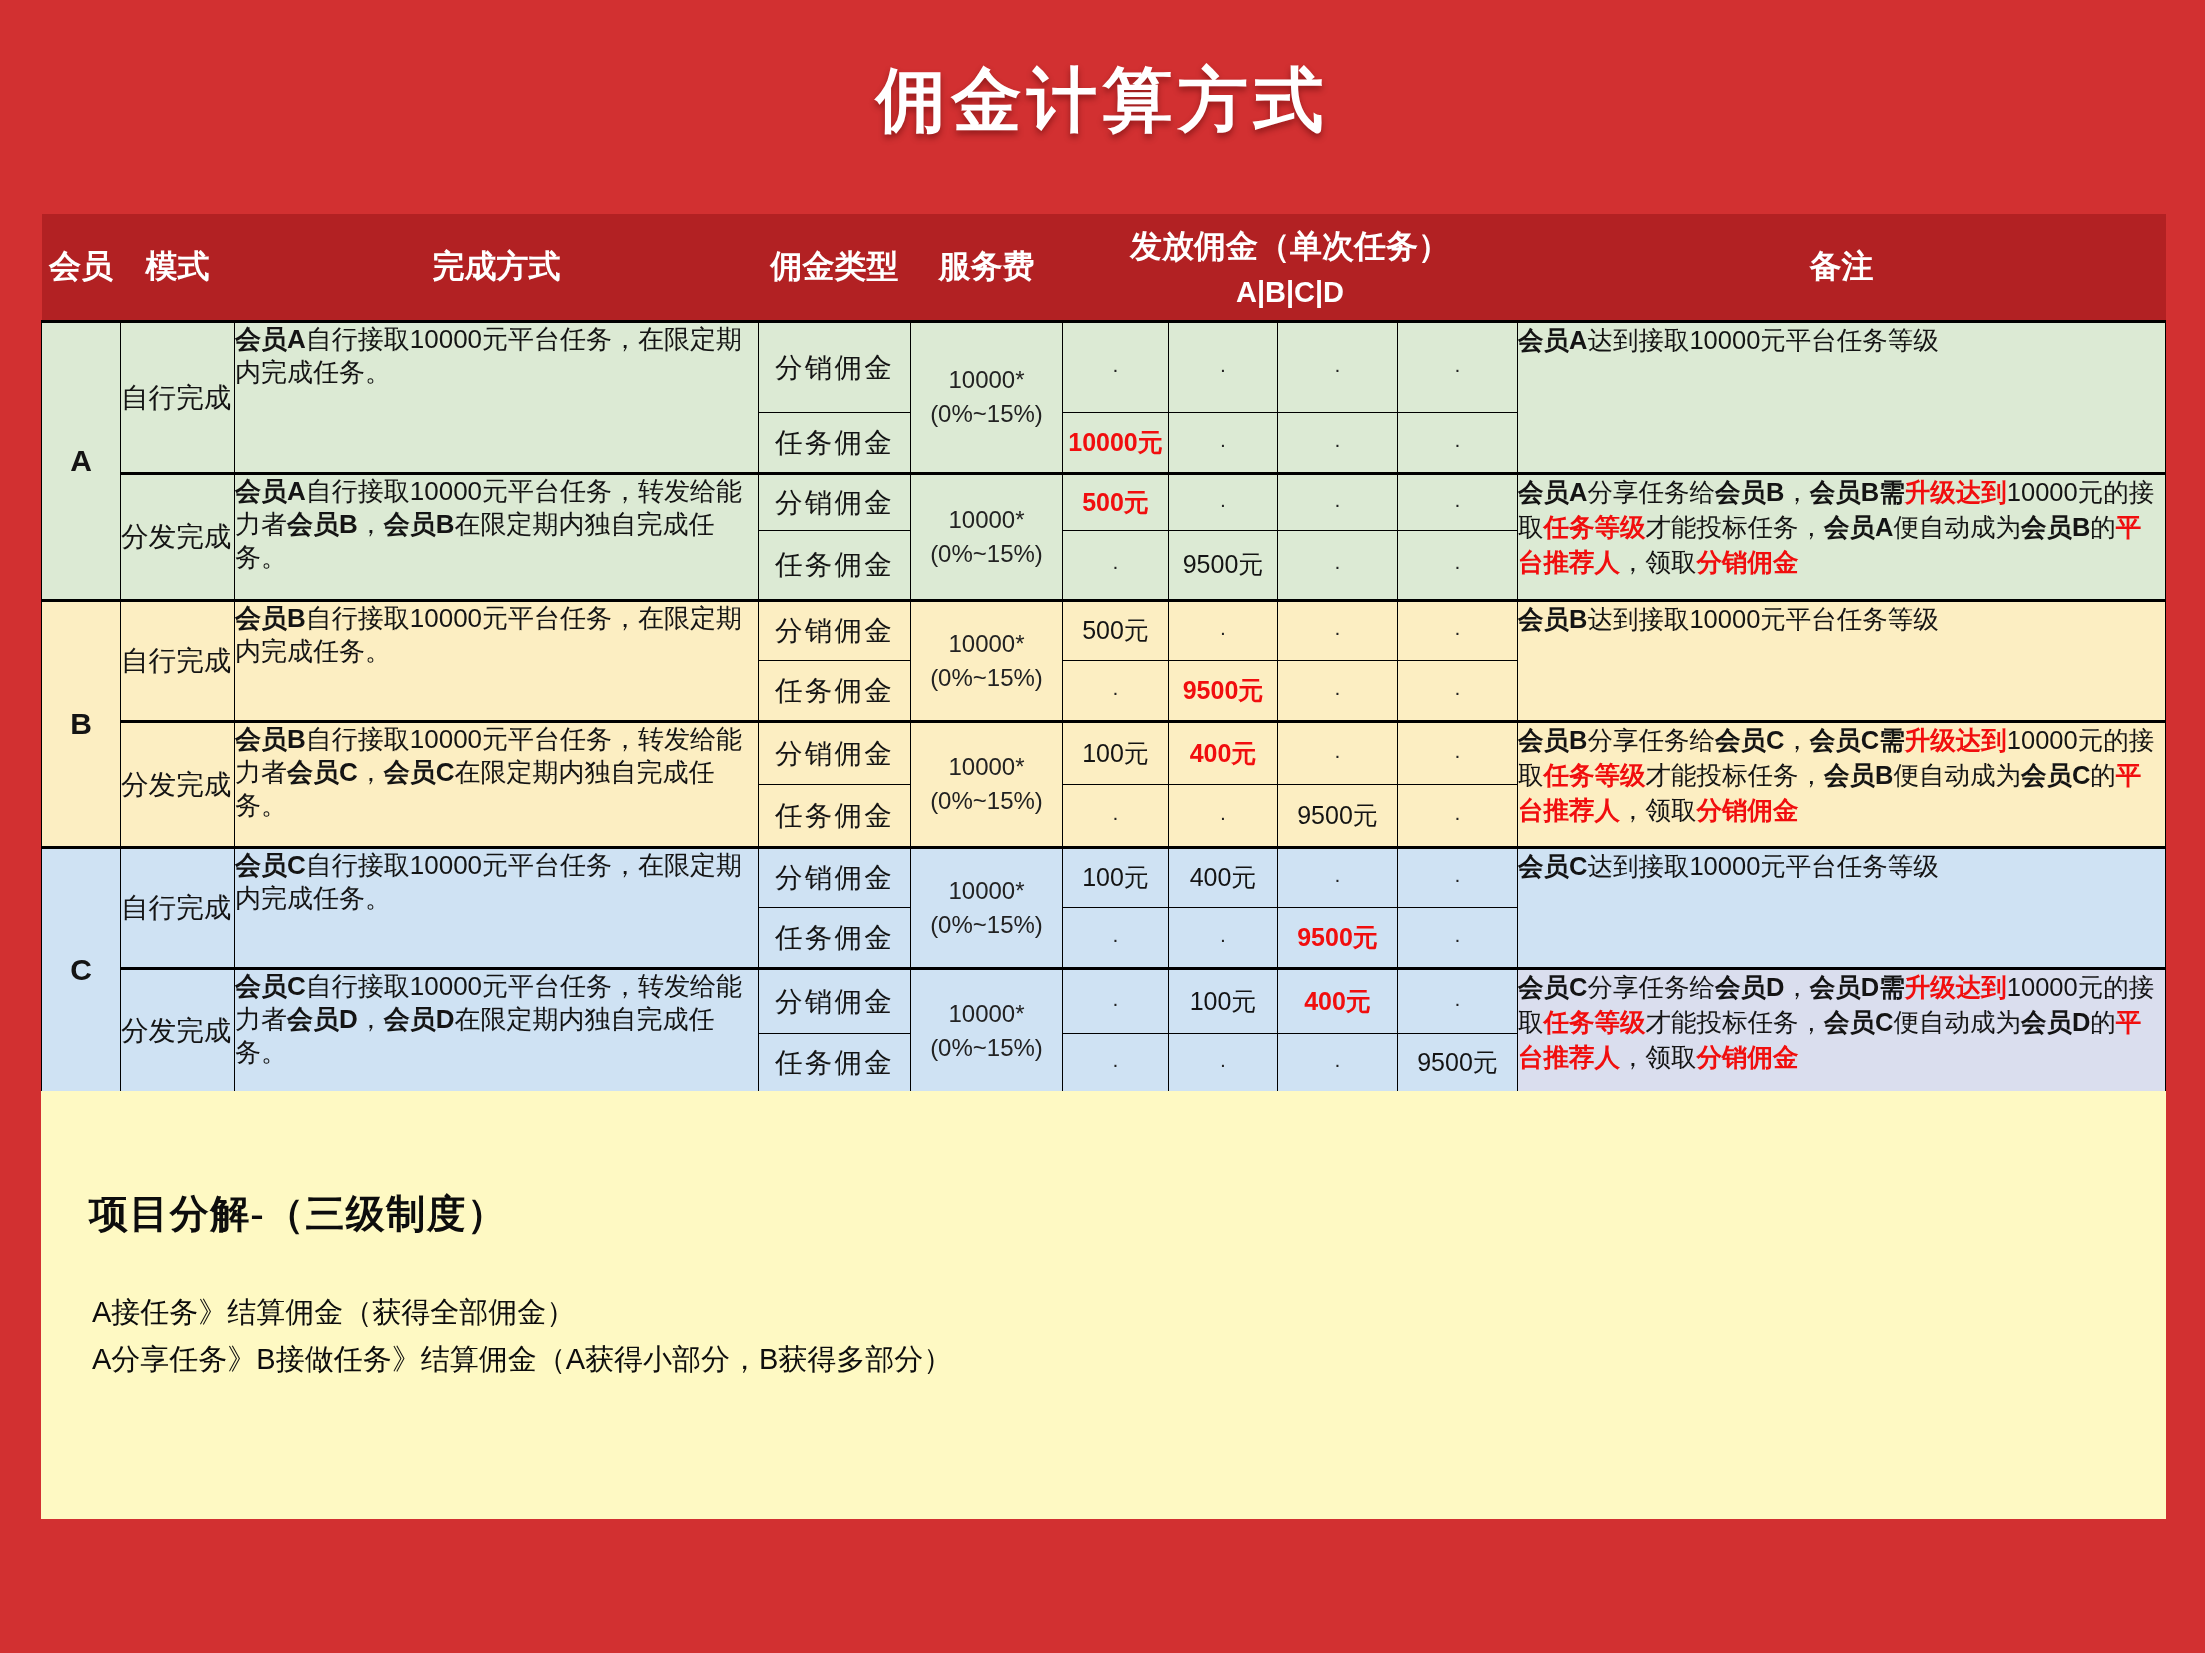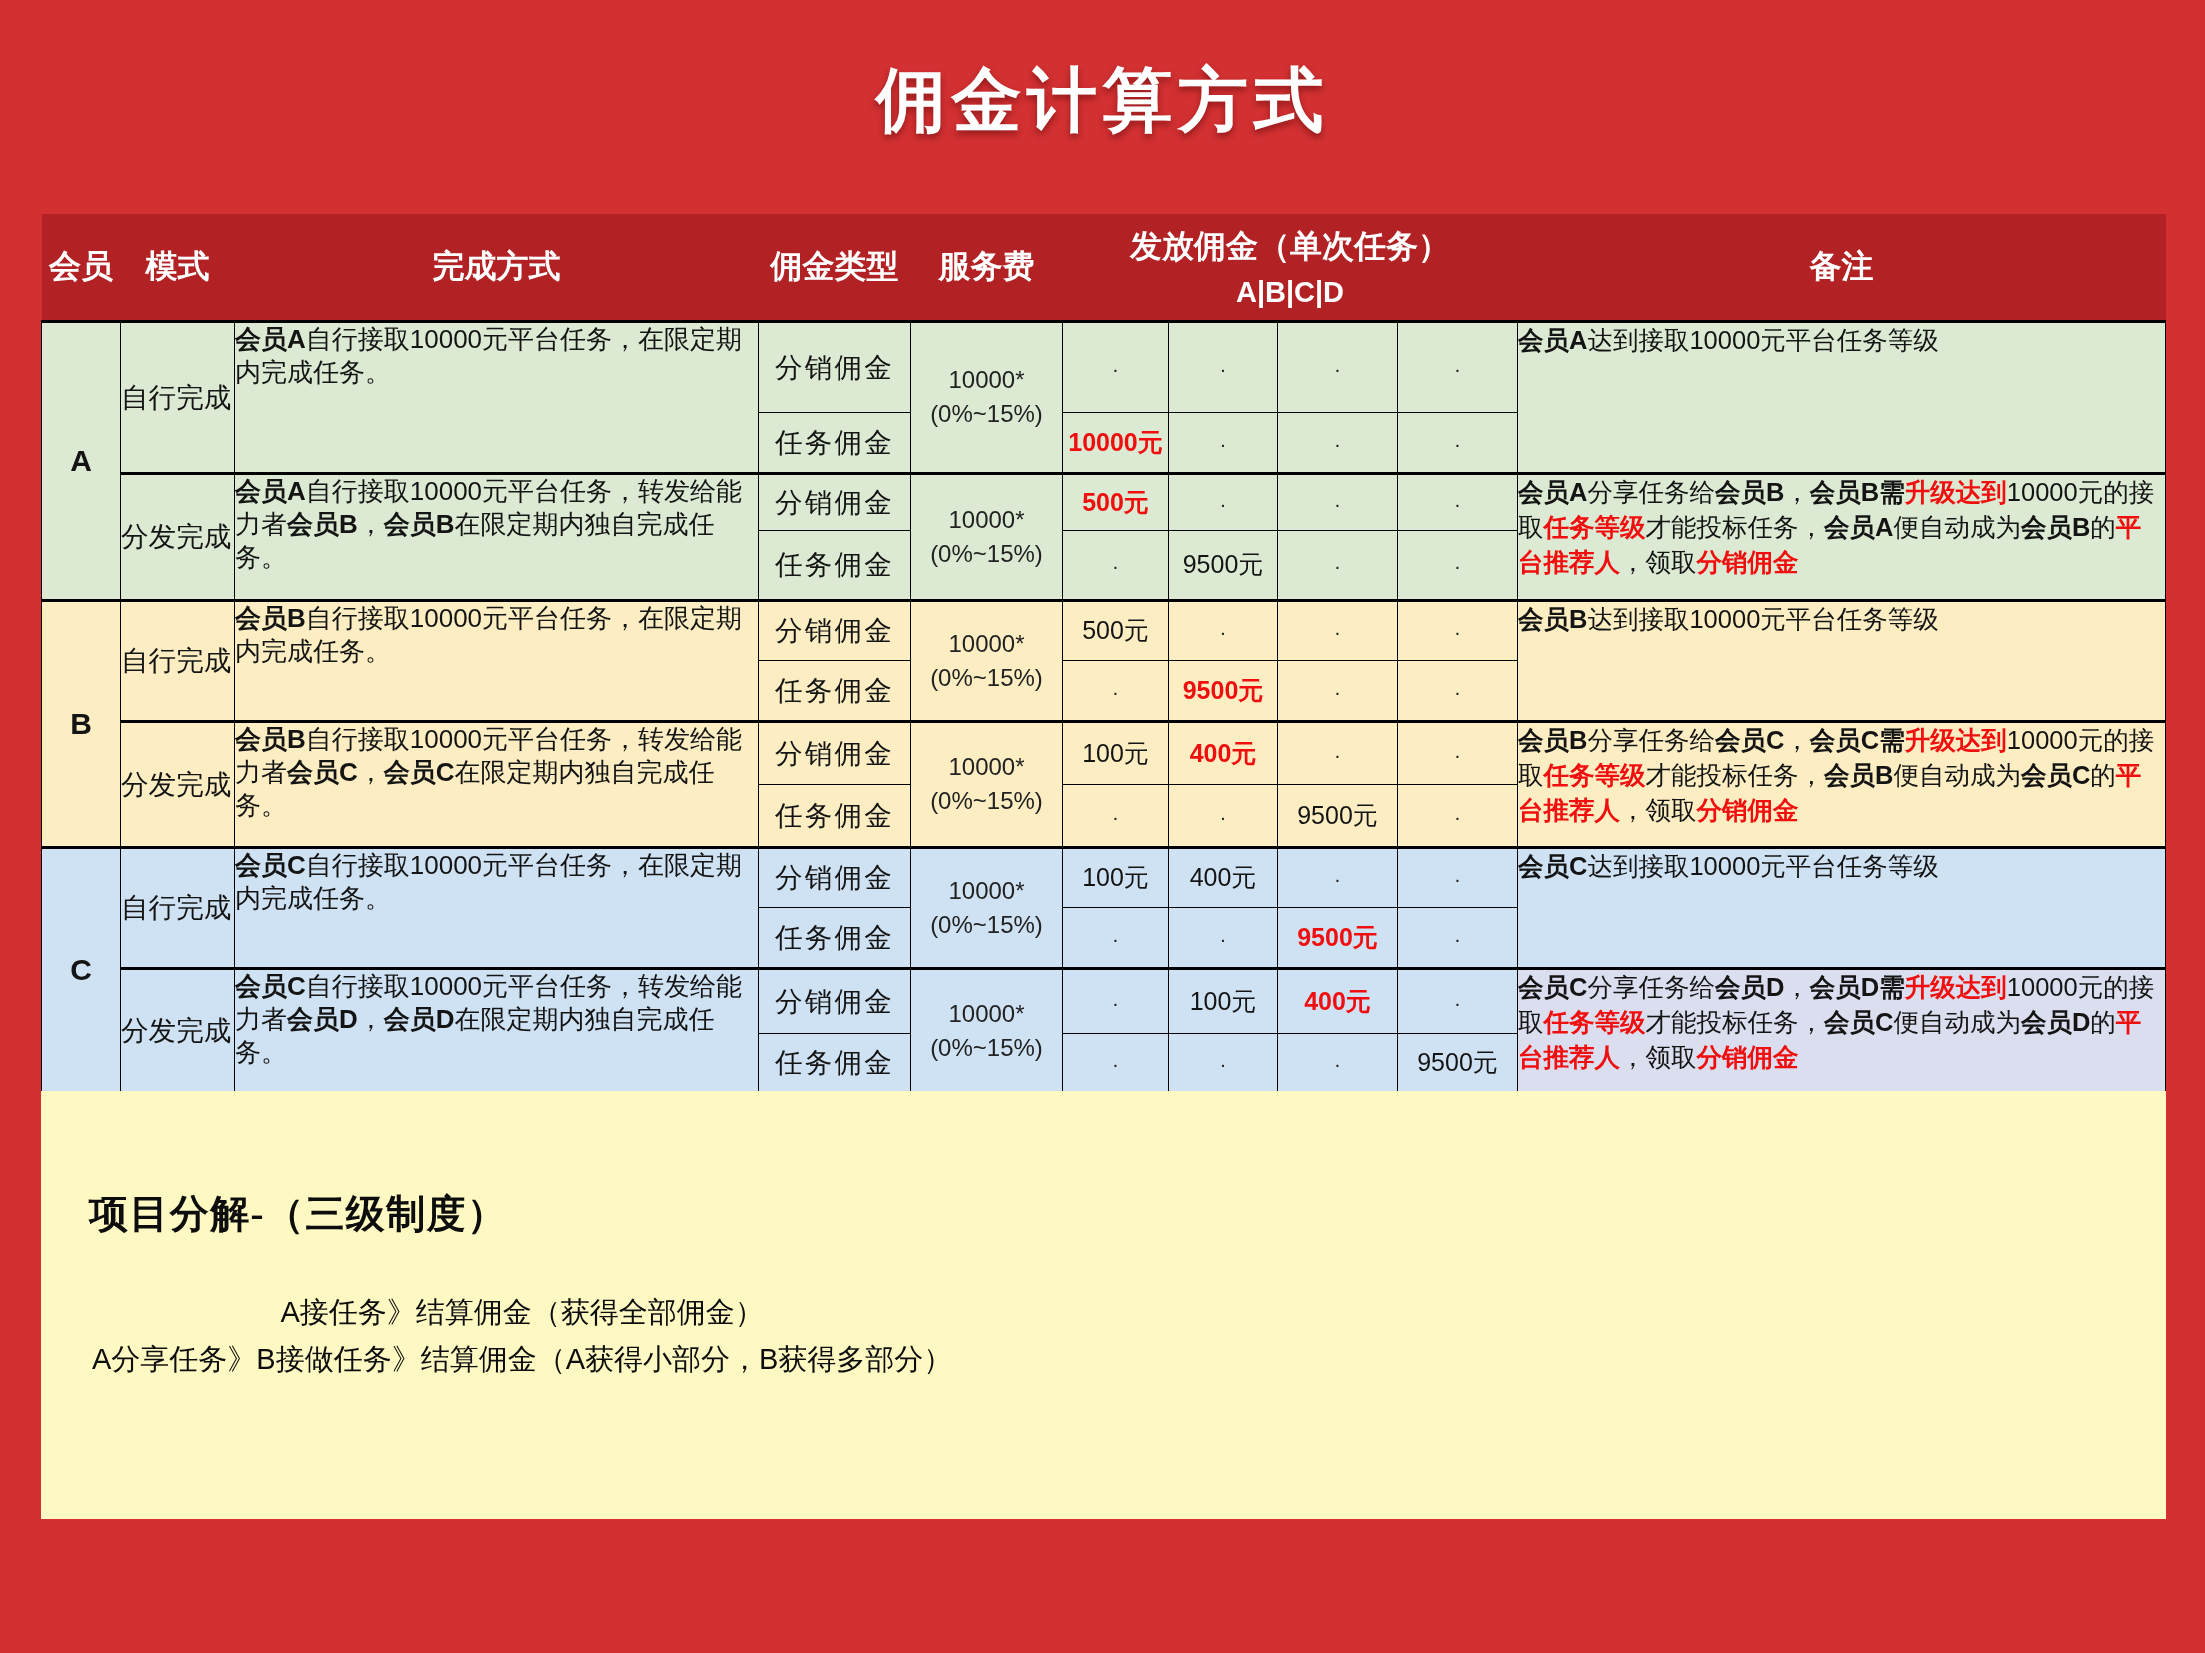--- a/index.html
+++ b/index.html
@@ -29,21 +29,21 @@
   td.fee-cell{vertical-align:middle;text-align:center;font-size:24px;line-height:1.4;color:#222;}
   td.val{vertical-align:middle;text-align:center;font-size:25px;}
   td.remark-cell{border-right:2.8px solid #000;vertical-align:top;font-size:25.5px;
                  line-height:1.38;padding:2.8px 8.3px 2.8px 5.5px;}
   .seg-b{font-weight:bold;}
   .seg-rb{font-weight:bold;color:#f10e0e;}
   .seg-dot{color:#222;font-size:20.7px;}
   .panel{position:absolute;left:41px;top:1091px;width:2125px;height:428px;background:#fef9c3;}
   .panel-heading{position:absolute;left:48px;top:96px;font-size:39px;font-weight:900;
                  letter-spacing:1.4px;color:#0d0d0d;font-family:"Liberation Serif",serif;}
-  .panel-lines{position:absolute;left:51px;top:198px;text-align:center;}
+  .panel-lines{position:absolute;left:51px;top:198px;}
   .fline{font-size:29px;line-height:47px;color:#0d0d0d;font-weight:500;}
 </style>
 </head>
 <body>
 
 <div class="canvas">
 
   <div class="title">佣金计算方式</div>
 
   <div class="tablewrap">

